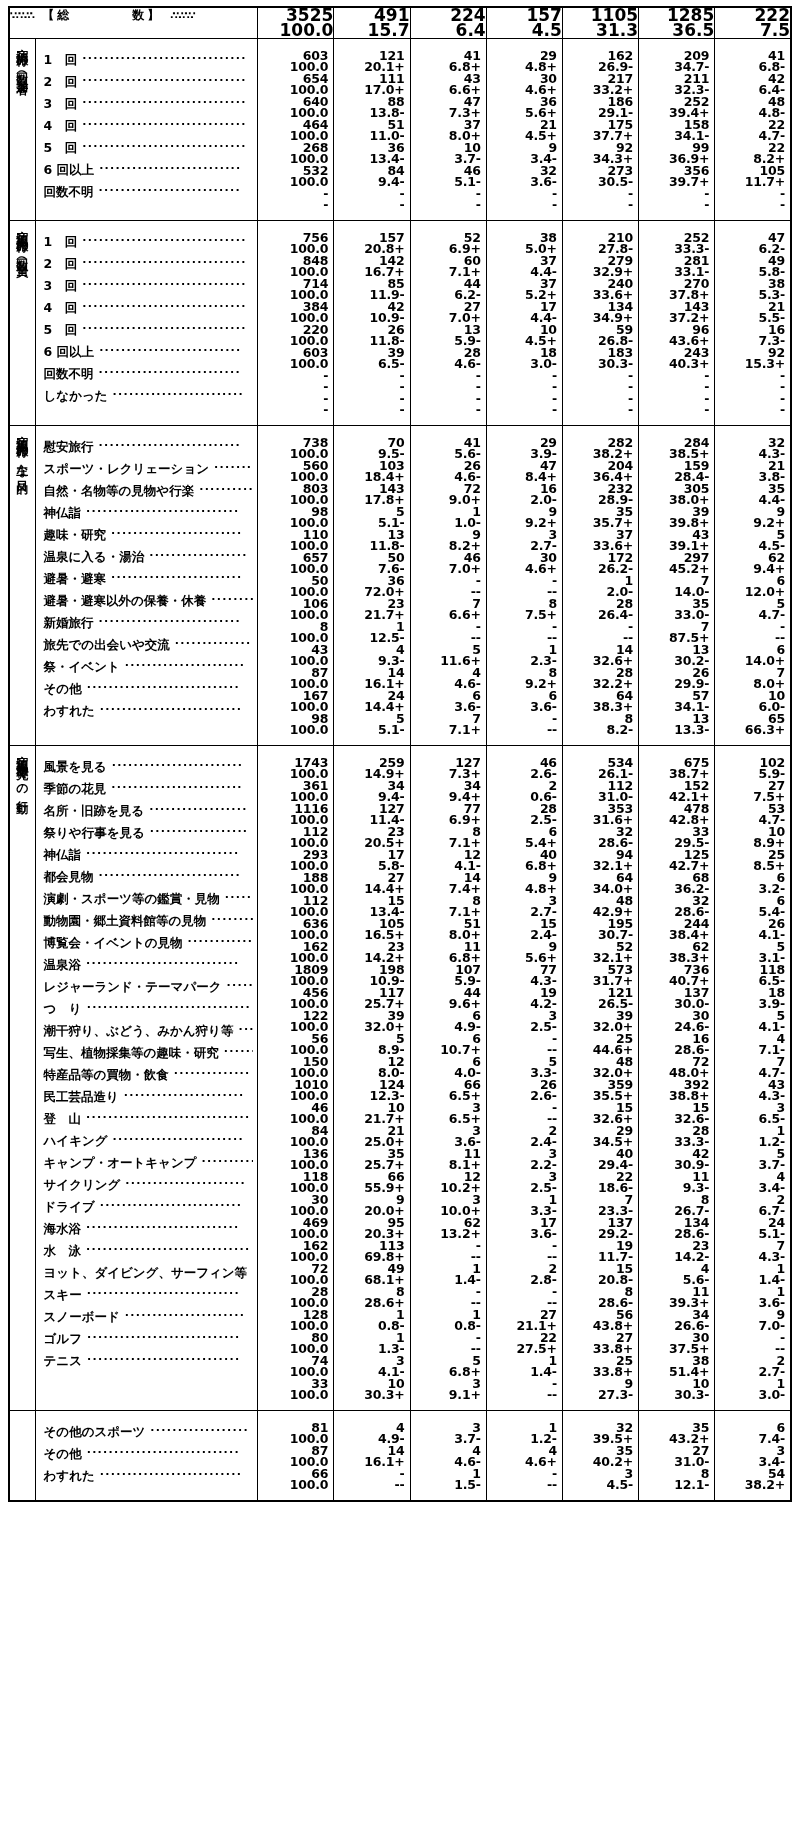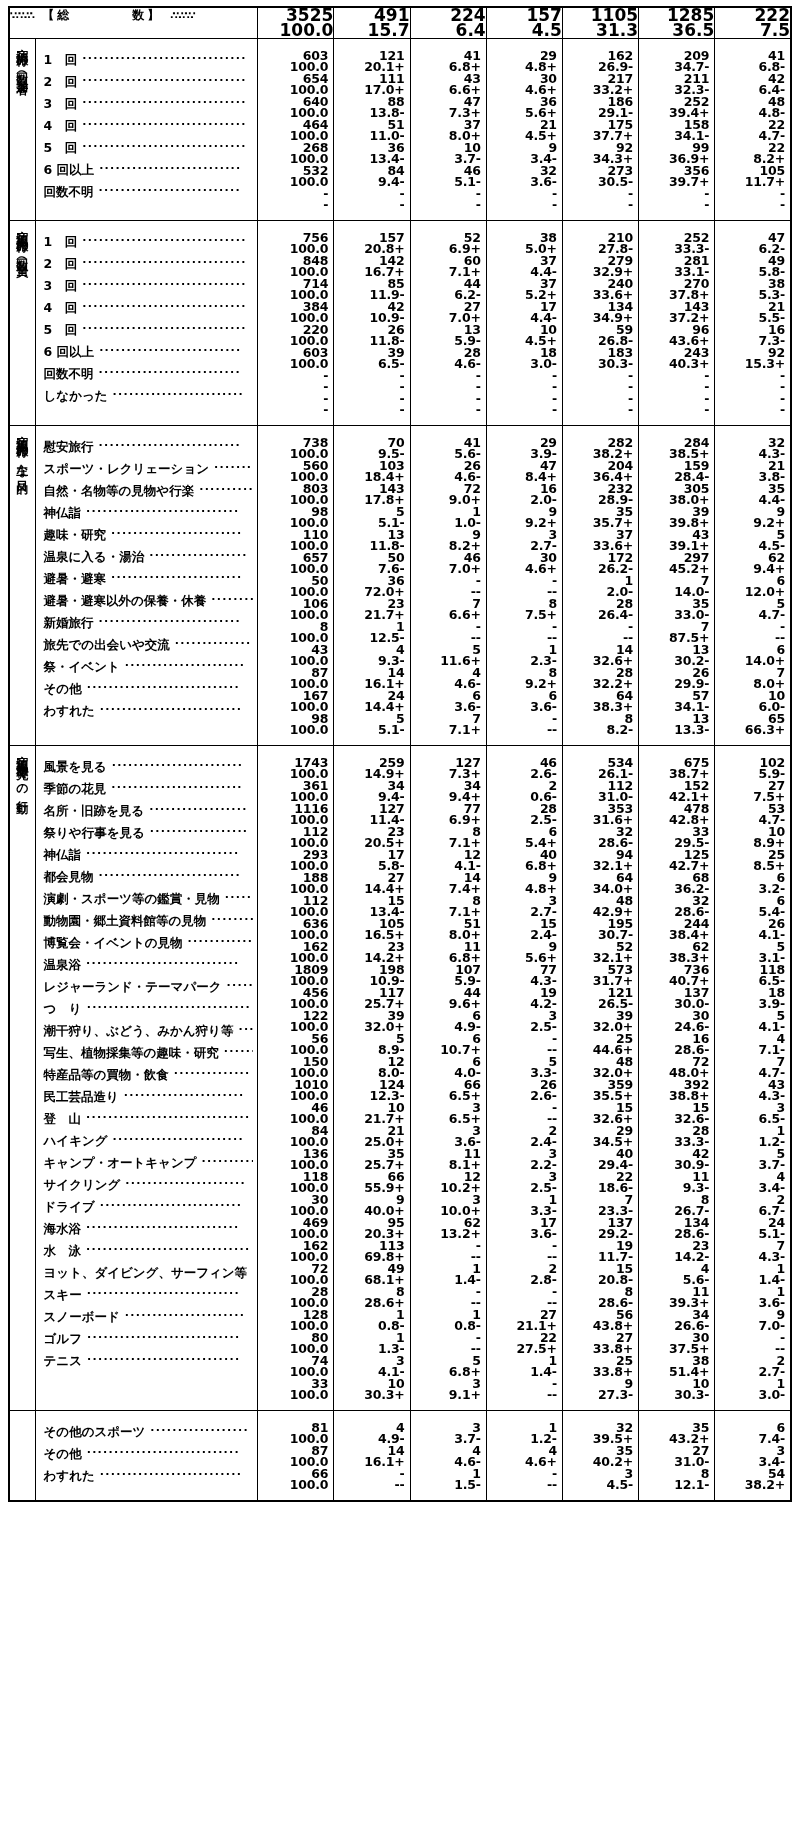--- a/index.html
+++ b/index.html
@@ -1545,21 +1545,21 @@
               <div class="numpair">
                 <span>35</span>
                 <span>25.7+</span>
               </div>
               <div class="numpair">
                 <span>66</span>
                 <span>55.9+</span>
               </div>
               <div class="numpair">
                 <span>9</span>
-                <span>40.0+</span>
+                <span>20.0+</span>
               </div>
               <div class="numpair">
                 <span>95</span>
                 <span>20.3+</span>
               </div>
               <div class="numpair">
                 <span>113</span>
                 <span>69.8+</span>
               </div>
               <div class="numpair">

